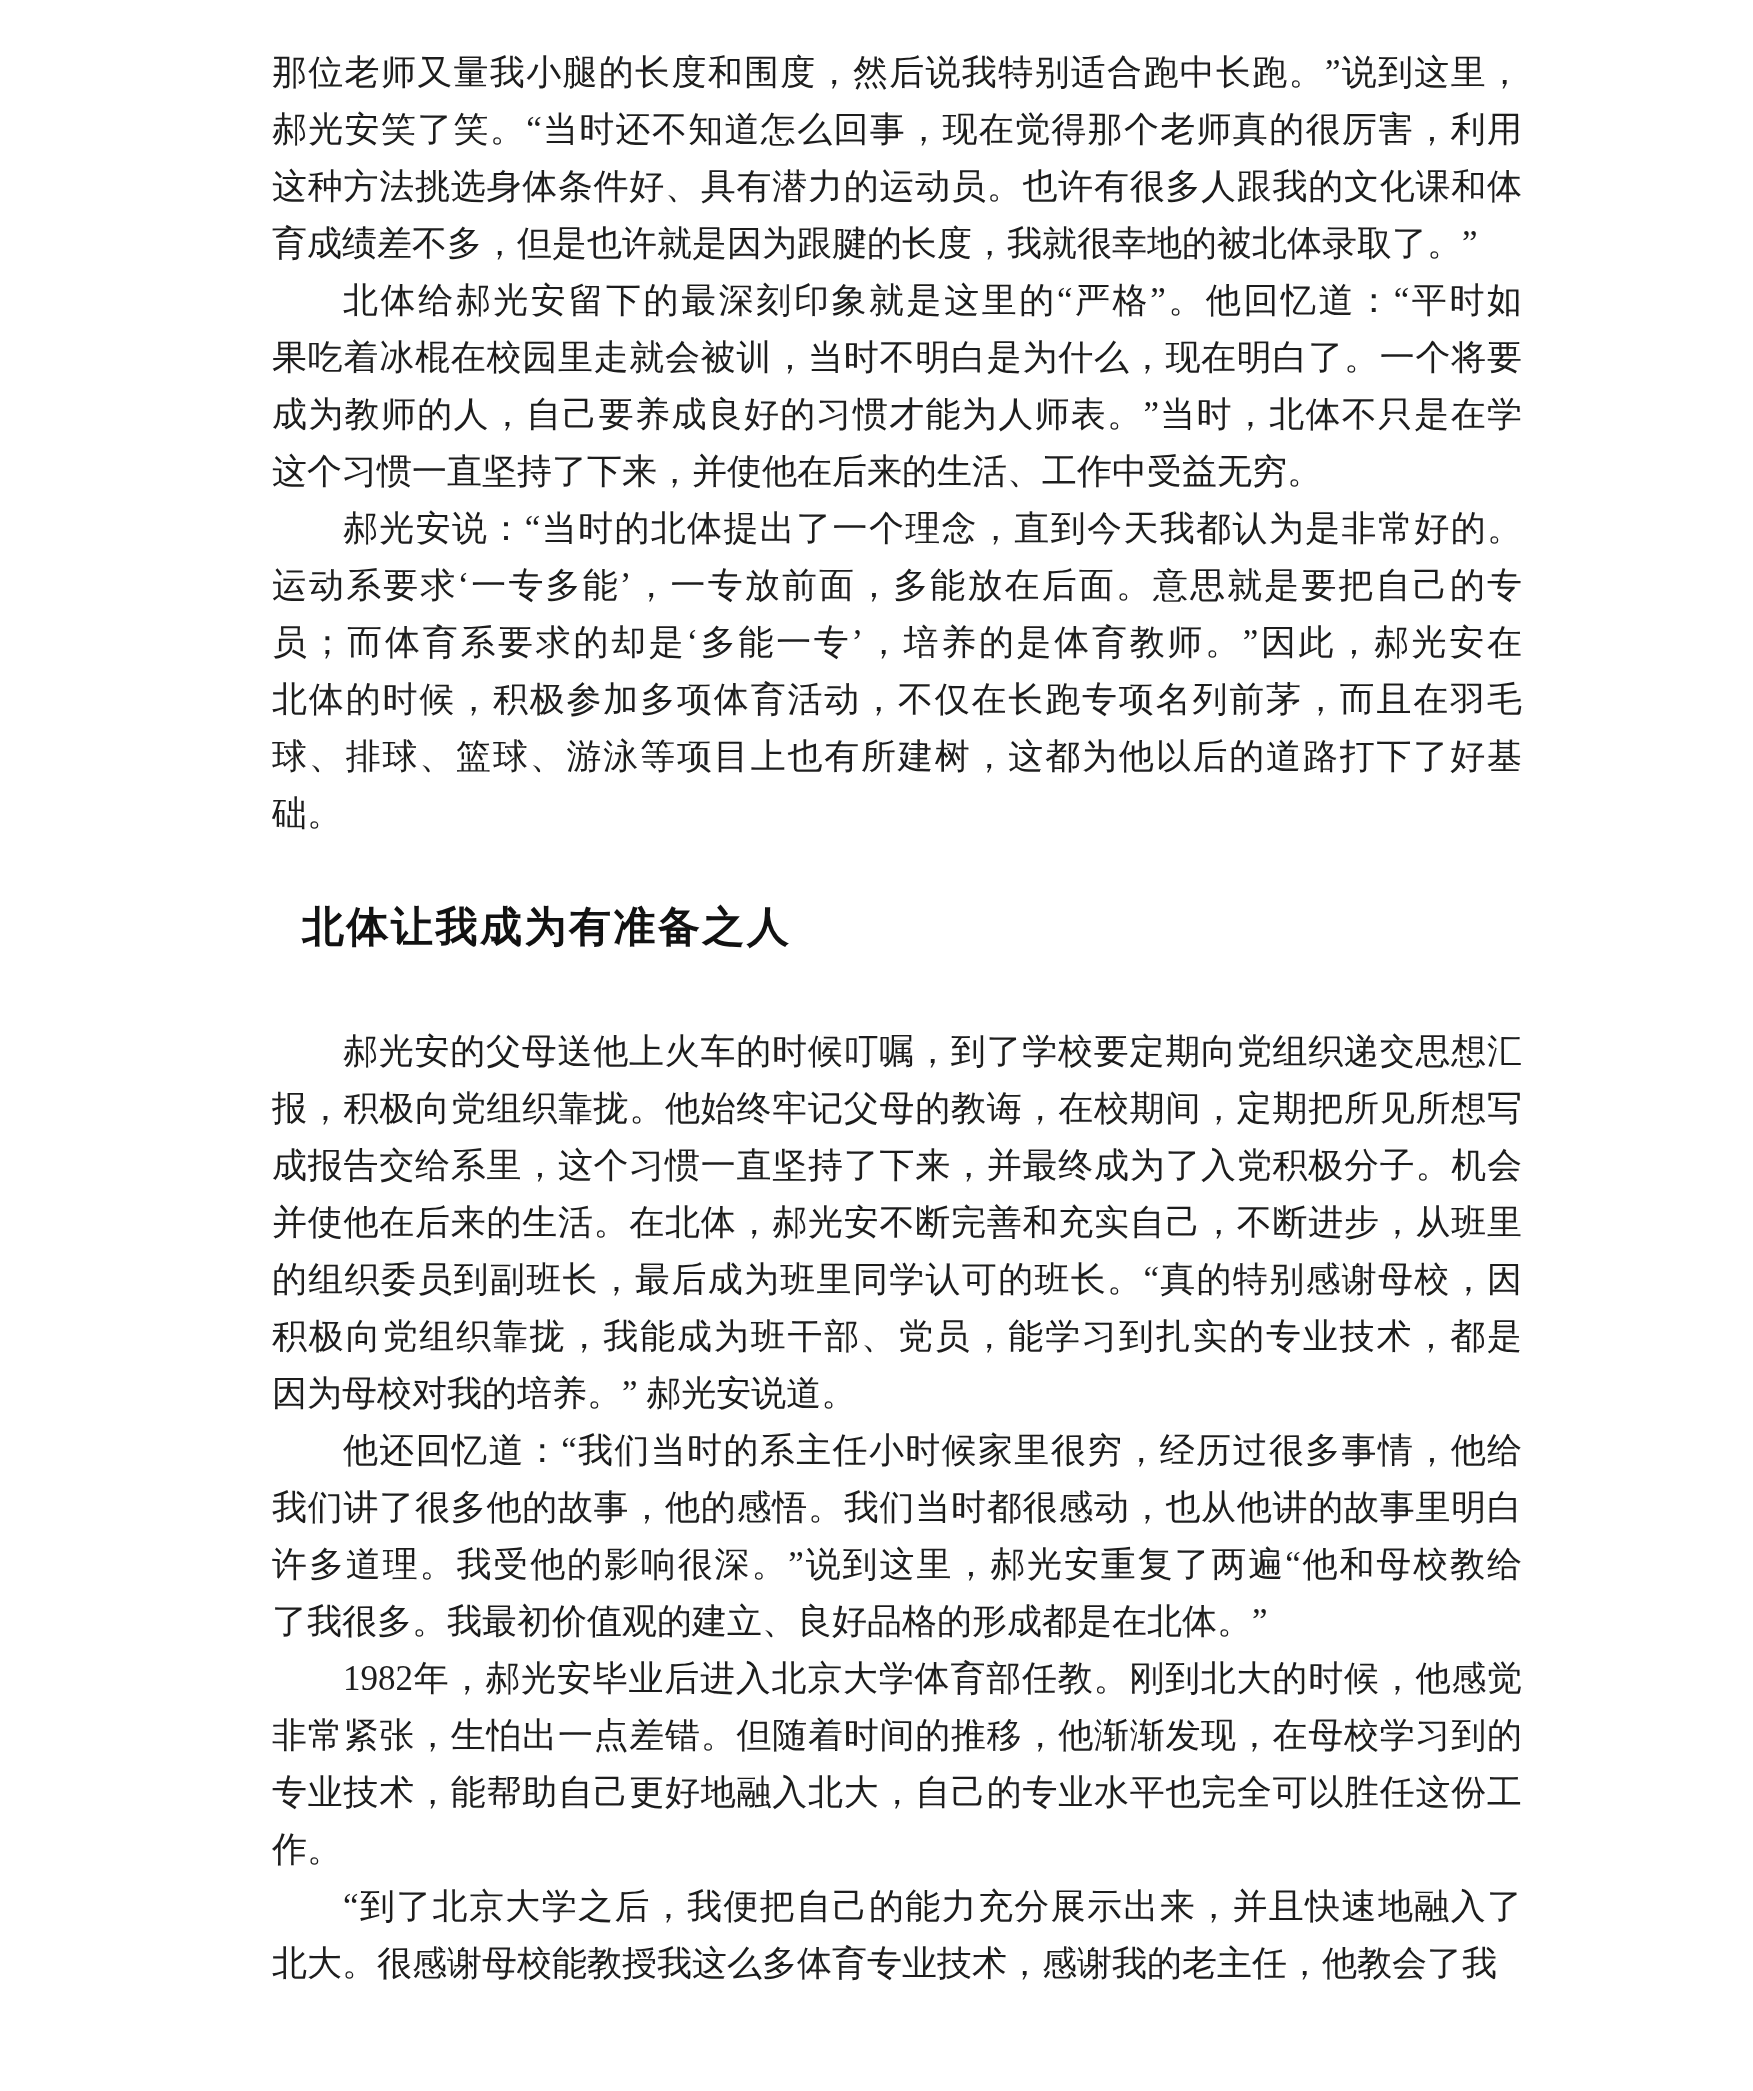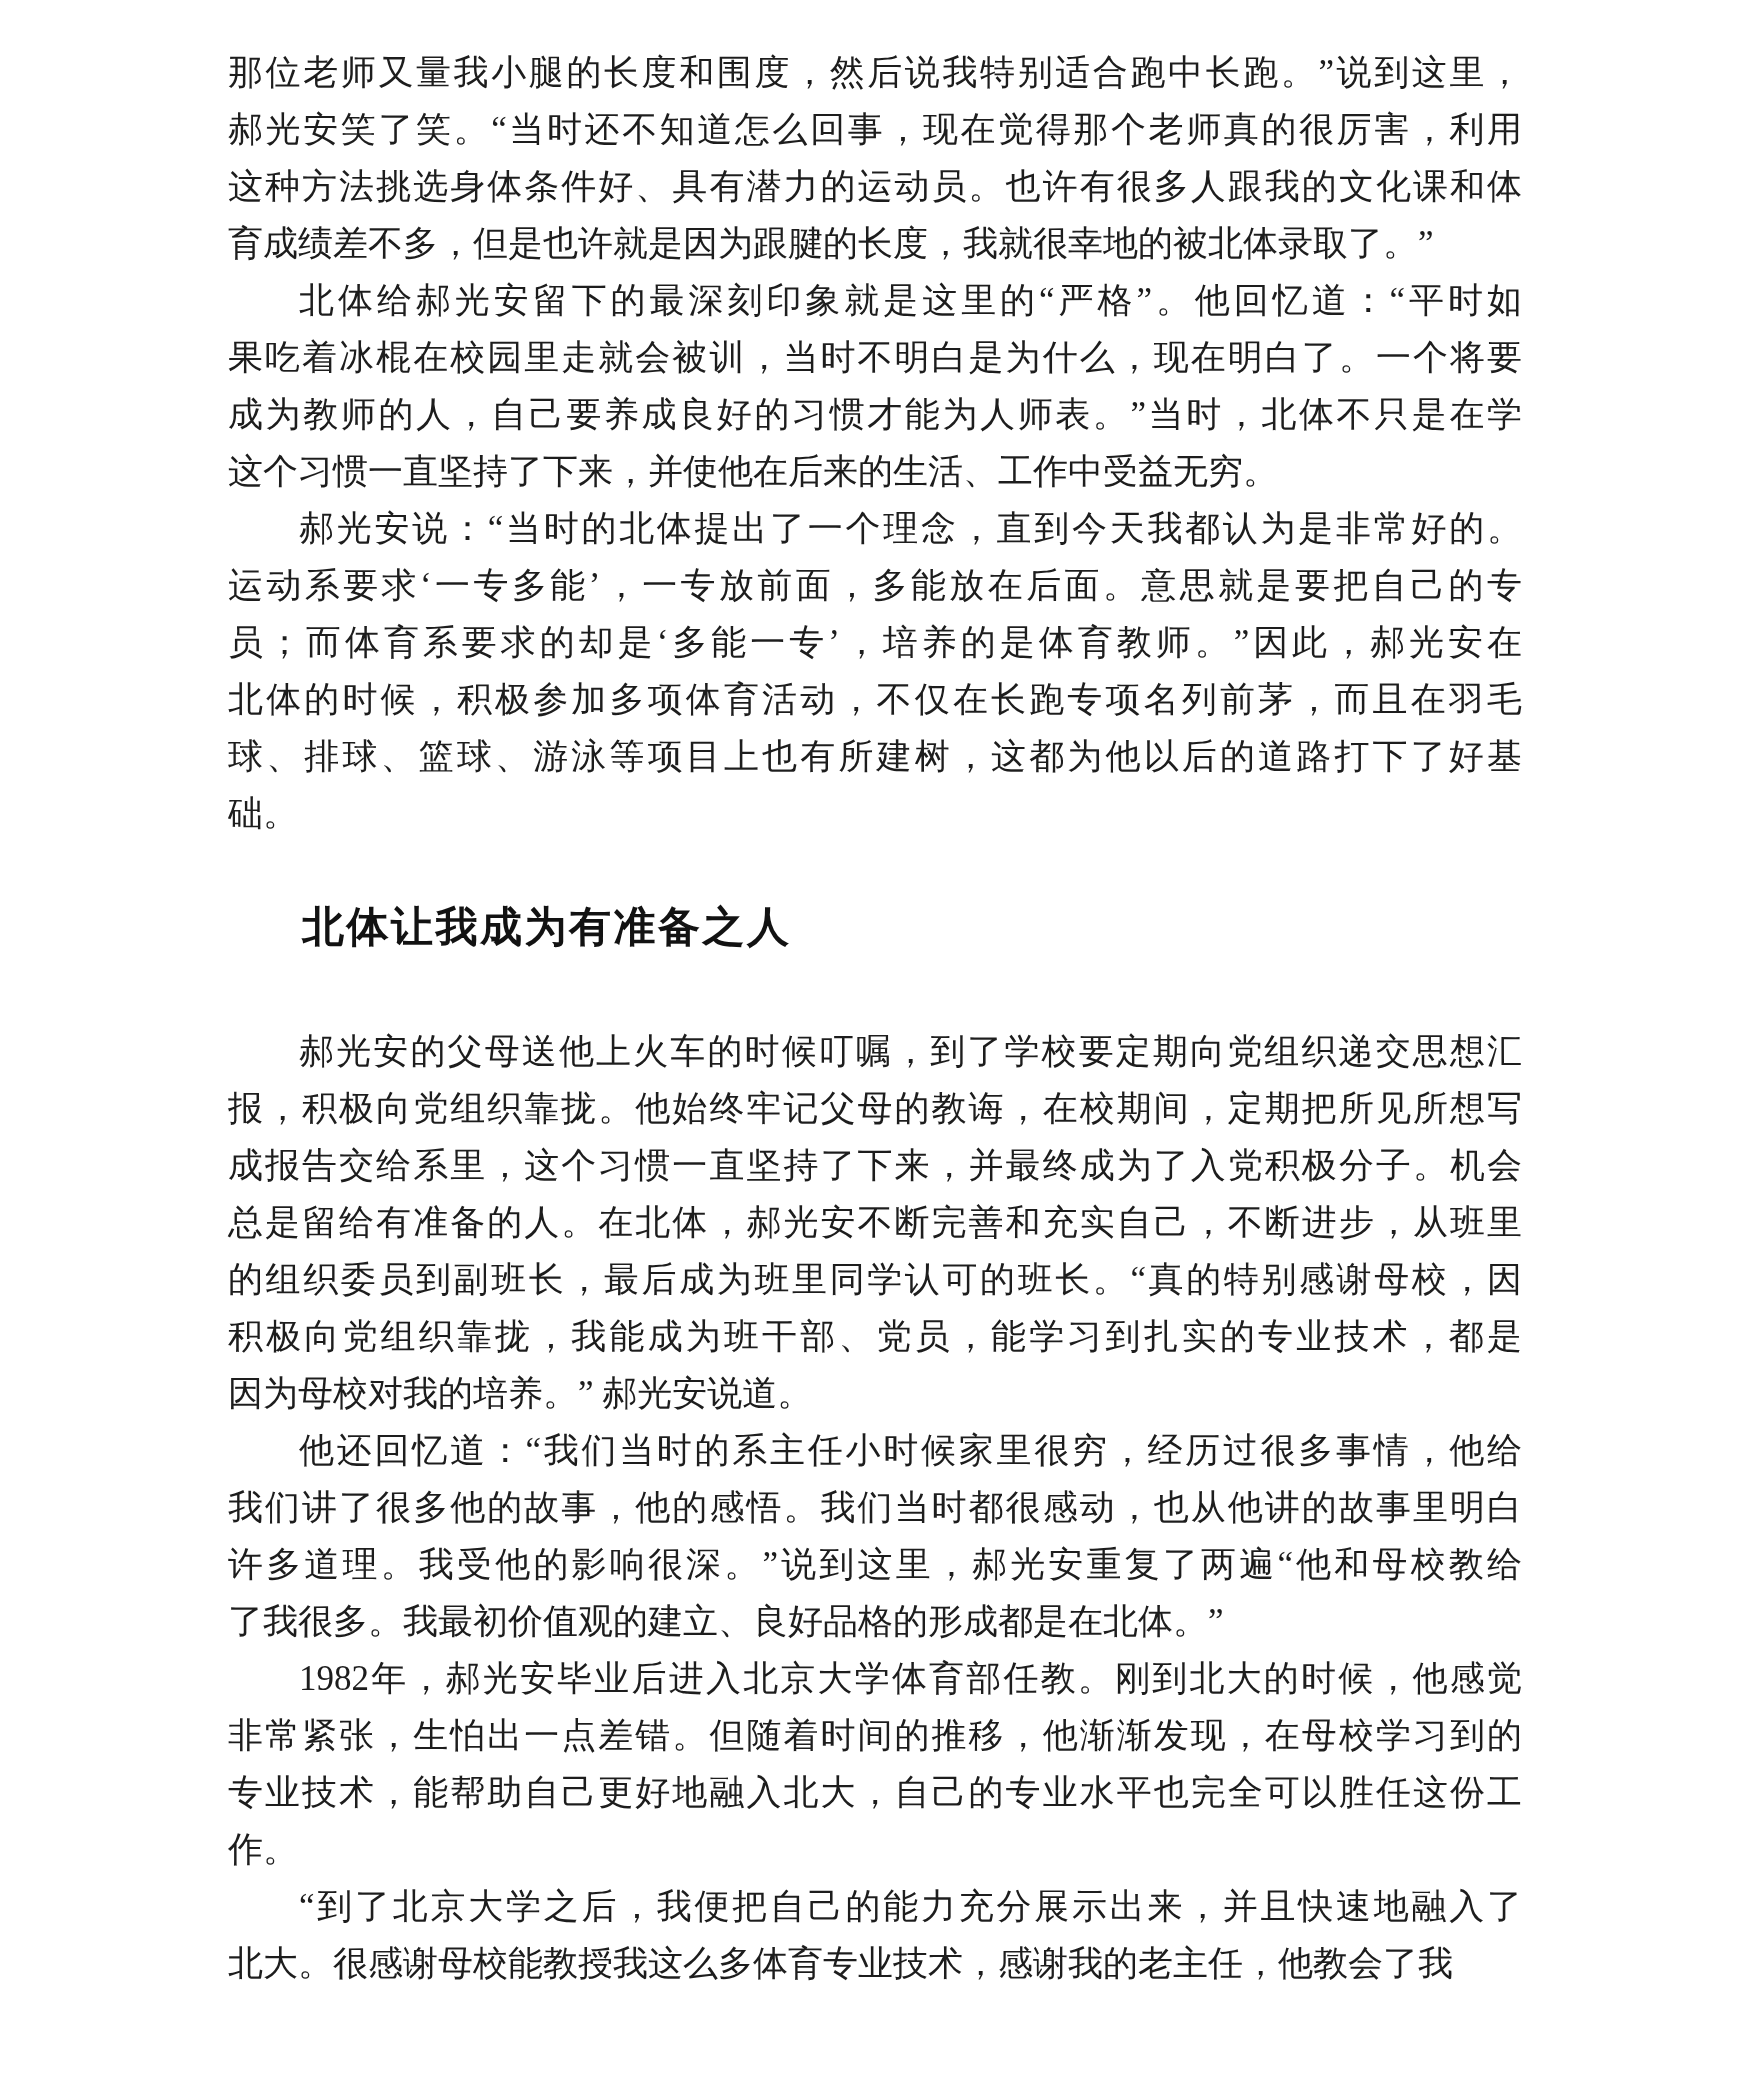--- a/index.html
+++ b/index.html
@@ -29,20 +29,21 @@
   .para {
     margin: 0;
     font-size: 35px;
     line-height: 57px;
   }
   .para .line {
     white-space: nowrap;
     text-align: justify;
     text-align-last: justify;
     text-justify: inter-character;
+    margin-left: 44px;
   }
   .para .line:last-child {
     text-align-last: left;
   }
   .para.indent .line:first-child {
     padding-left: 71px;
   }
   .section-heading {
     font-family: "Liberation Sans", "DejaVu Sans", sans-serif;
     font-weight: bold;
@@ -76,21 +77,21 @@
         <div class="line">员；而体育系要求的却是‘多能一专’，培养的是体育教师。”因此，郝光安在</div>
         <div class="line">北体的时候，积极参加多项体育活动，不仅在长跑专项名列前茅，而且在羽毛</div>
         <div class="line">球、排球、篮球、游泳等项目上也有所建树，这都为他以后的道路打下了好基</div>
         <div class="line">础。</div>
       </div>
       <h2 class="section-heading">北体让我成为有准备之人</h2>
       <div class="para indent">
         <div class="line">郝光安的父母送他上火车的时候叮嘱，到了学校要定期向党组织递交思想汇</div>
         <div class="line">报，积极向党组织靠拢。他始终牢记父母的教诲，在校期间，定期把所见所想写</div>
         <div class="line">成报告交给系里，这个习惯一直坚持了下来，并最终成为了入党积极分子。机会</div>
-        <div class="line">总是留给有准备的人。在北体，郝光安不断完善和充实自己，不断进步，从班里</div>
+        <div class="line">并使他在后来的生活。在北体，郝光安不断完善和充实自己，不断进步，从班里</div>
         <div class="line">的组织委员到副班长，最后成为班里同学认可的班长。“真的特别感谢母校，因</div>
         <div class="line">积极向党组织靠拢，我能成为班干部、党员，能学习到扎实的专业技术，都是</div>
         <div class="line">因为母校对我的培养。” 郝光安说道。</div>
       </div>
       <div class="para indent">
         <div class="line">他还回忆道：“我们当时的系主任小时候家里很穷，经历过很多事情，他给</div>
         <div class="line">我们讲了很多他的故事，他的感悟。我们当时都很感动，也从他讲的故事里明白</div>
         <div class="line">许多道理。我受他的影响很深。”说到这里，郝光安重复了两遍“他和母校教给</div>
         <div class="line">了我很多。我最初价值观的建立、良好品格的形成都是在北体。”</div>
       </div>

